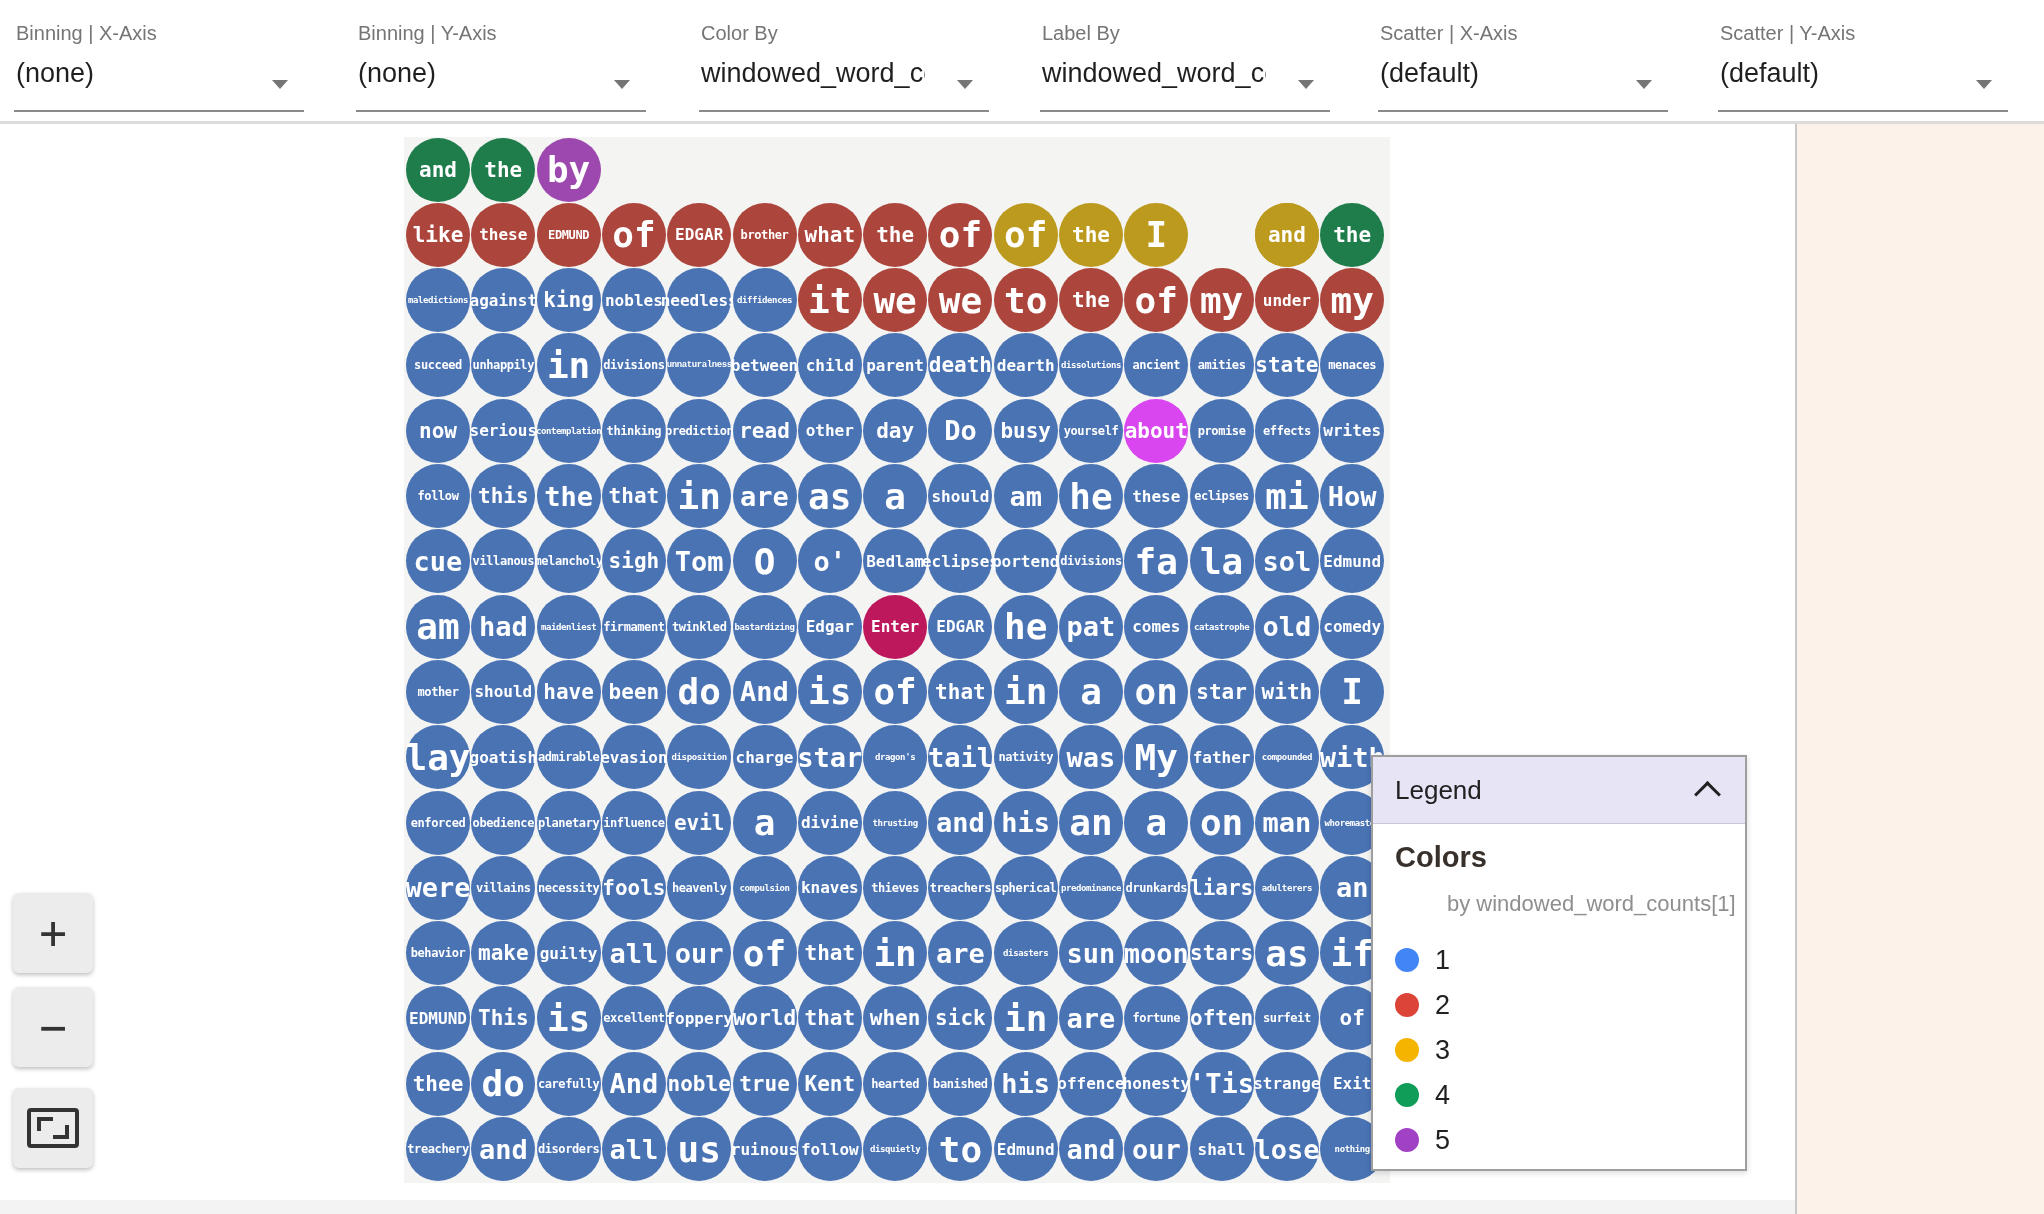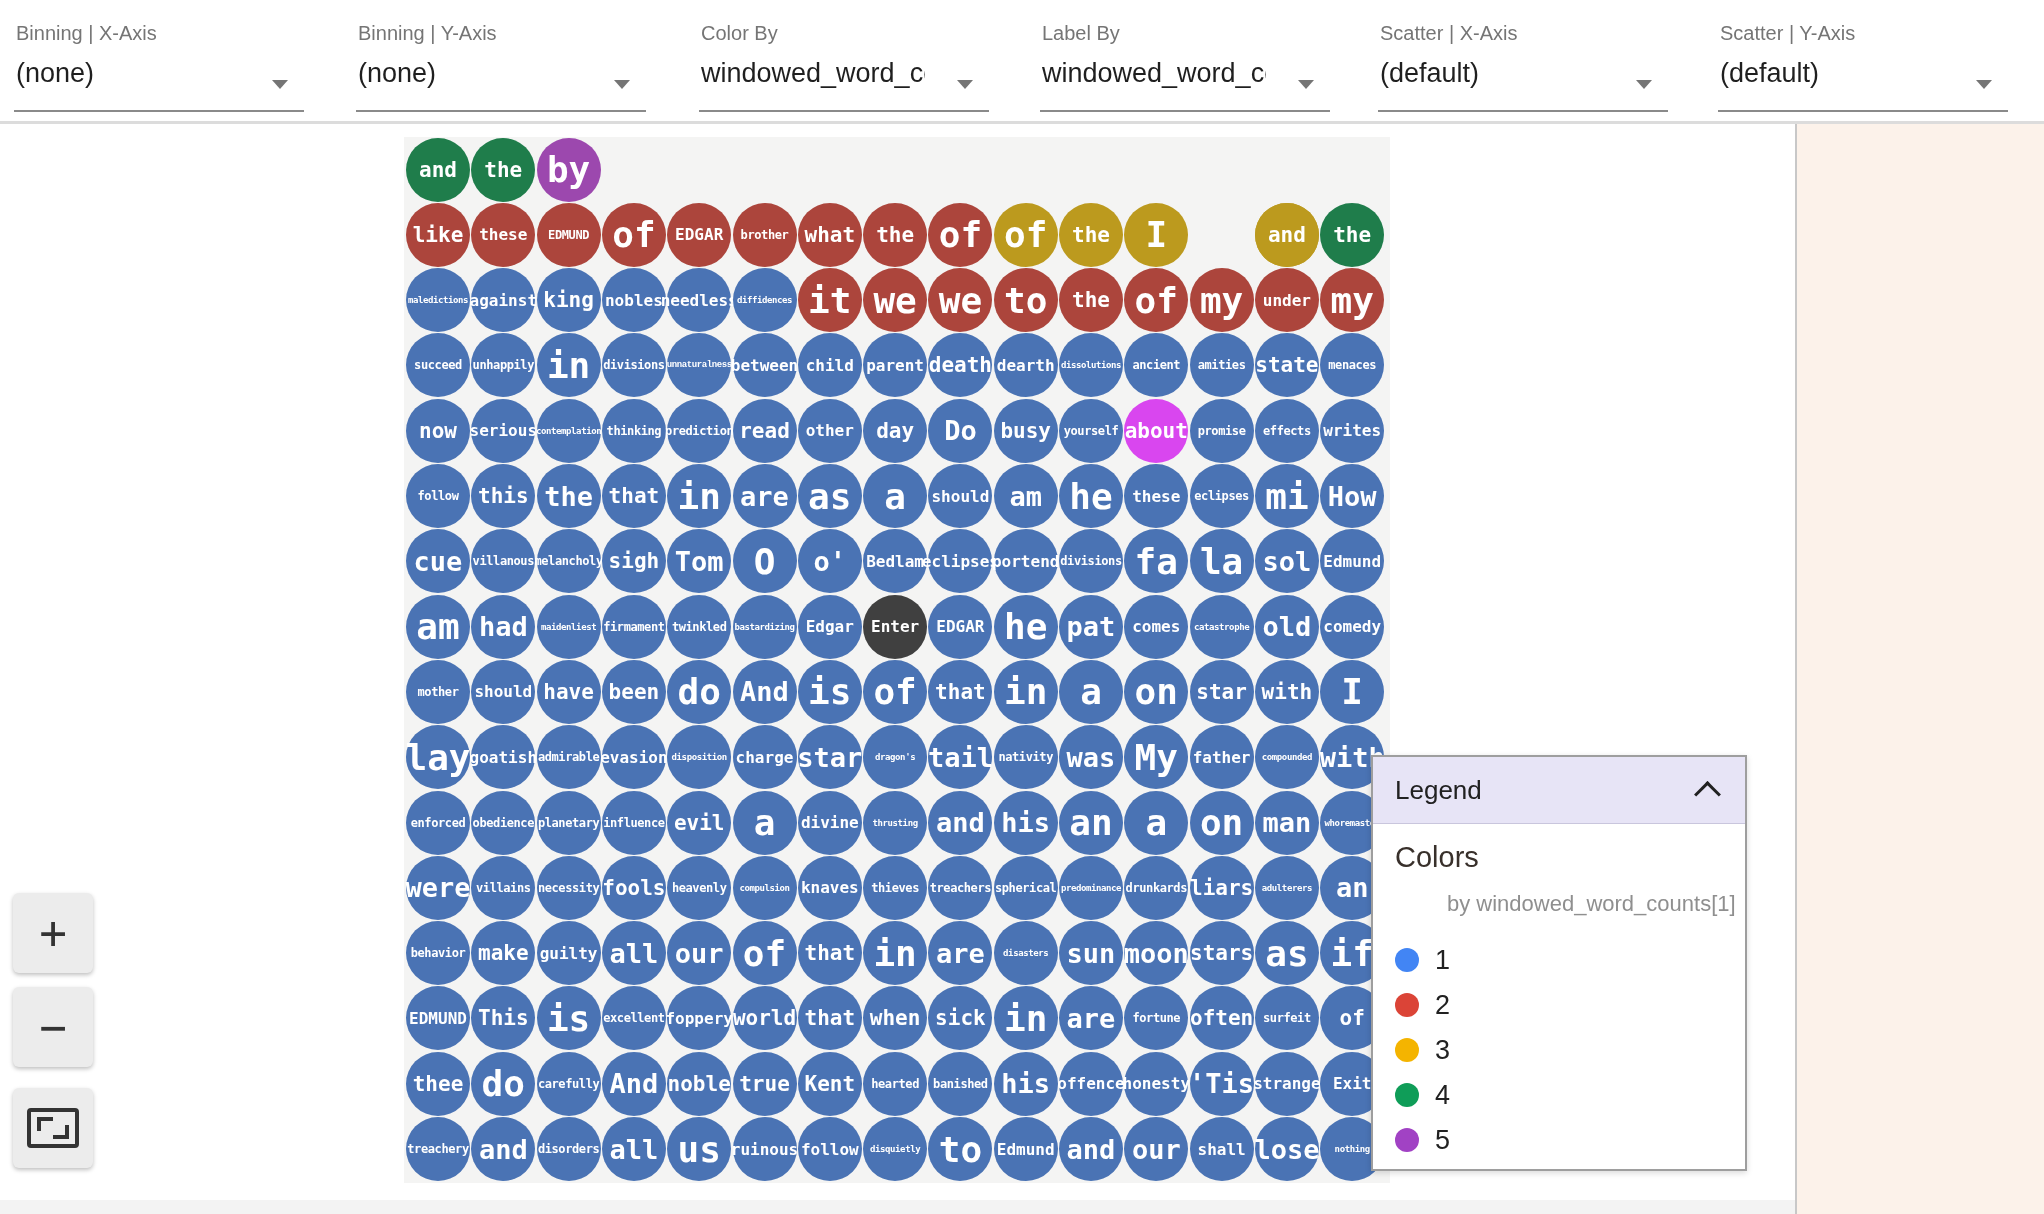--- a/index.html
+++ b/index.html
@@ -31,21 +31,21 @@
   .sz6{font-size:36px;}
 
   
   #legend{position:absolute;left:1371px;top:755px;width:376px;height:416px;background:#ffffff;
           border:2px solid #9e9e9e;box-sizing:border-box;z-index:7;box-shadow:0 2px 6px rgba(0,0,0,.15);}
   #legend-header{position:absolute;left:0;top:0;right:0;height:66px;background:#e7e4f6;
                  border-bottom:1px solid #c9c6dd;display:flex;align-items:center;}
   #legend-title{font-size:26px;color:#212121;margin-left:22px;}
   #legend-chevron{position:absolute;right:28px;top:28px;width:16px;height:16px;
                   border-top:3px solid #212121;border-left:3px solid #212121;transform:rotate(45deg);cursor:pointer;}
-  #legend-colors-title{position:absolute;left:22px;top:84px;font-size:29px;font-weight:normal;color:#38302b;}
+  #legend-colors-title{position:absolute;left:22px;top:84px;font-size:29px;font-weight:bold;color:#38302b;}
   #legend-by{position:absolute;left:74px;top:134px;font-size:22px;color:#8f8f8f;white-space:nowrap;}
   .legend-entry{position:absolute;left:22px;height:34px;display:flex;align-items:center;}
   .legend-dot{width:24px;height:24px;border-radius:50%;margin-right:16px;}
   .legend-val{font-size:27px;color:#212121;}
 
   
   .zoom-btn{position:absolute;left:13px;width:80px;height:80px;background:#ececec;border-radius:6px;
             box-shadow:0 2px 4px rgba(0,0,0,.25);display:flex;align-items:center;justify-content:center;
             font-size:46px;color:#333;cursor:pointer;z-index:6;font-family:"DejaVu Sans Mono",monospace;}
   #fit-icon{width:44px;height:32px;border:4px solid #333;border-radius:4px;position:relative;}
@@ -197,21 +197,21 @@
     <div class="circle sz6" style="left: 1189.6px; top: 529.3px; background: rgb(74, 115, 180);">la</div>
     <div class="circle sz5" style="left: 1254.9px; top: 529.3px; background: rgb(74, 115, 180); text-align: right;">sol</div>
     <div class="circle sz3" style="left: 1320.2px; top: 529.3px; background: rgb(74, 115, 180);">Edmund</div>
     <div class="circle sz6" style="left: 406px; top: 594.6px; background: rgb(74, 115, 180);">am</div>
     <div class="circle sz5" style="left: 471.3px; top: 594.6px; background: rgb(74, 115, 180);">had</div>
     <div class="circle sz1" style="left: 536.6px; top: 594.6px; background: rgb(74, 115, 180);">maidenliest</div>
     <div class="circle sz2" style="left: 601.9px; top: 594.6px; background: rgb(74, 115, 180);">firmament</div>
     <div class="circle sz2" style="left: 667.2px; top: 594.6px; background: rgb(74, 115, 180);">twinkled</div>
     <div class="circle sz1" style="left: 732.5px; top: 594.6px; background: rgb(74, 115, 180);">bastardizing</div>
     <div class="circle sz3" style="left: 797.8px; top: 594.6px; background: rgb(74, 115, 180);">Edgar</div>
-    <div class="circle sz3" style="left: 863.1px; top: 594.6px; background: #404040;">Enter</div>
+    <div class="circle sz3" style="left: 863.1px; top: 594.6px; background: #be185d;">Enter</div>
     <div class="circle sz3" style="left: 928.4px; top: 594.6px; background: rgb(74, 115, 180);">EDGAR</div>
     <div class="circle sz6" style="left: 993.7px; top: 594.6px; background: rgb(74, 115, 180);">he</div>
     <div class="circle sz5" style="left: 1059px; top: 594.6px; background: rgb(74, 115, 180);">pat</div>
     <div class="circle sz3" style="left: 1124.3px; top: 594.6px; background: rgb(74, 115, 180);">comes</div>
     <div class="circle sz1" style="left: 1189.6px; top: 594.6px; background: rgb(74, 115, 180);">catastrophe</div>
     <div class="circle sz5" style="left: 1254.9px; top: 594.6px; background: rgb(74, 115, 180);">old</div>
     <div class="circle sz3" style="left: 1320.2px; top: 594.6px; background: rgb(74, 115, 180);">comedy</div>
     <div class="circle sz2" style="left: 406px; top: 659.9px; background: rgb(74, 115, 180);">mother</div>
     <div class="circle sz3" style="left: 471.3px; top: 659.9px; background: rgb(74, 115, 180);">should</div>
     <div class="circle sz4" style="left: 536.6px; top: 659.9px; background: rgb(74, 115, 180);">have</div>

